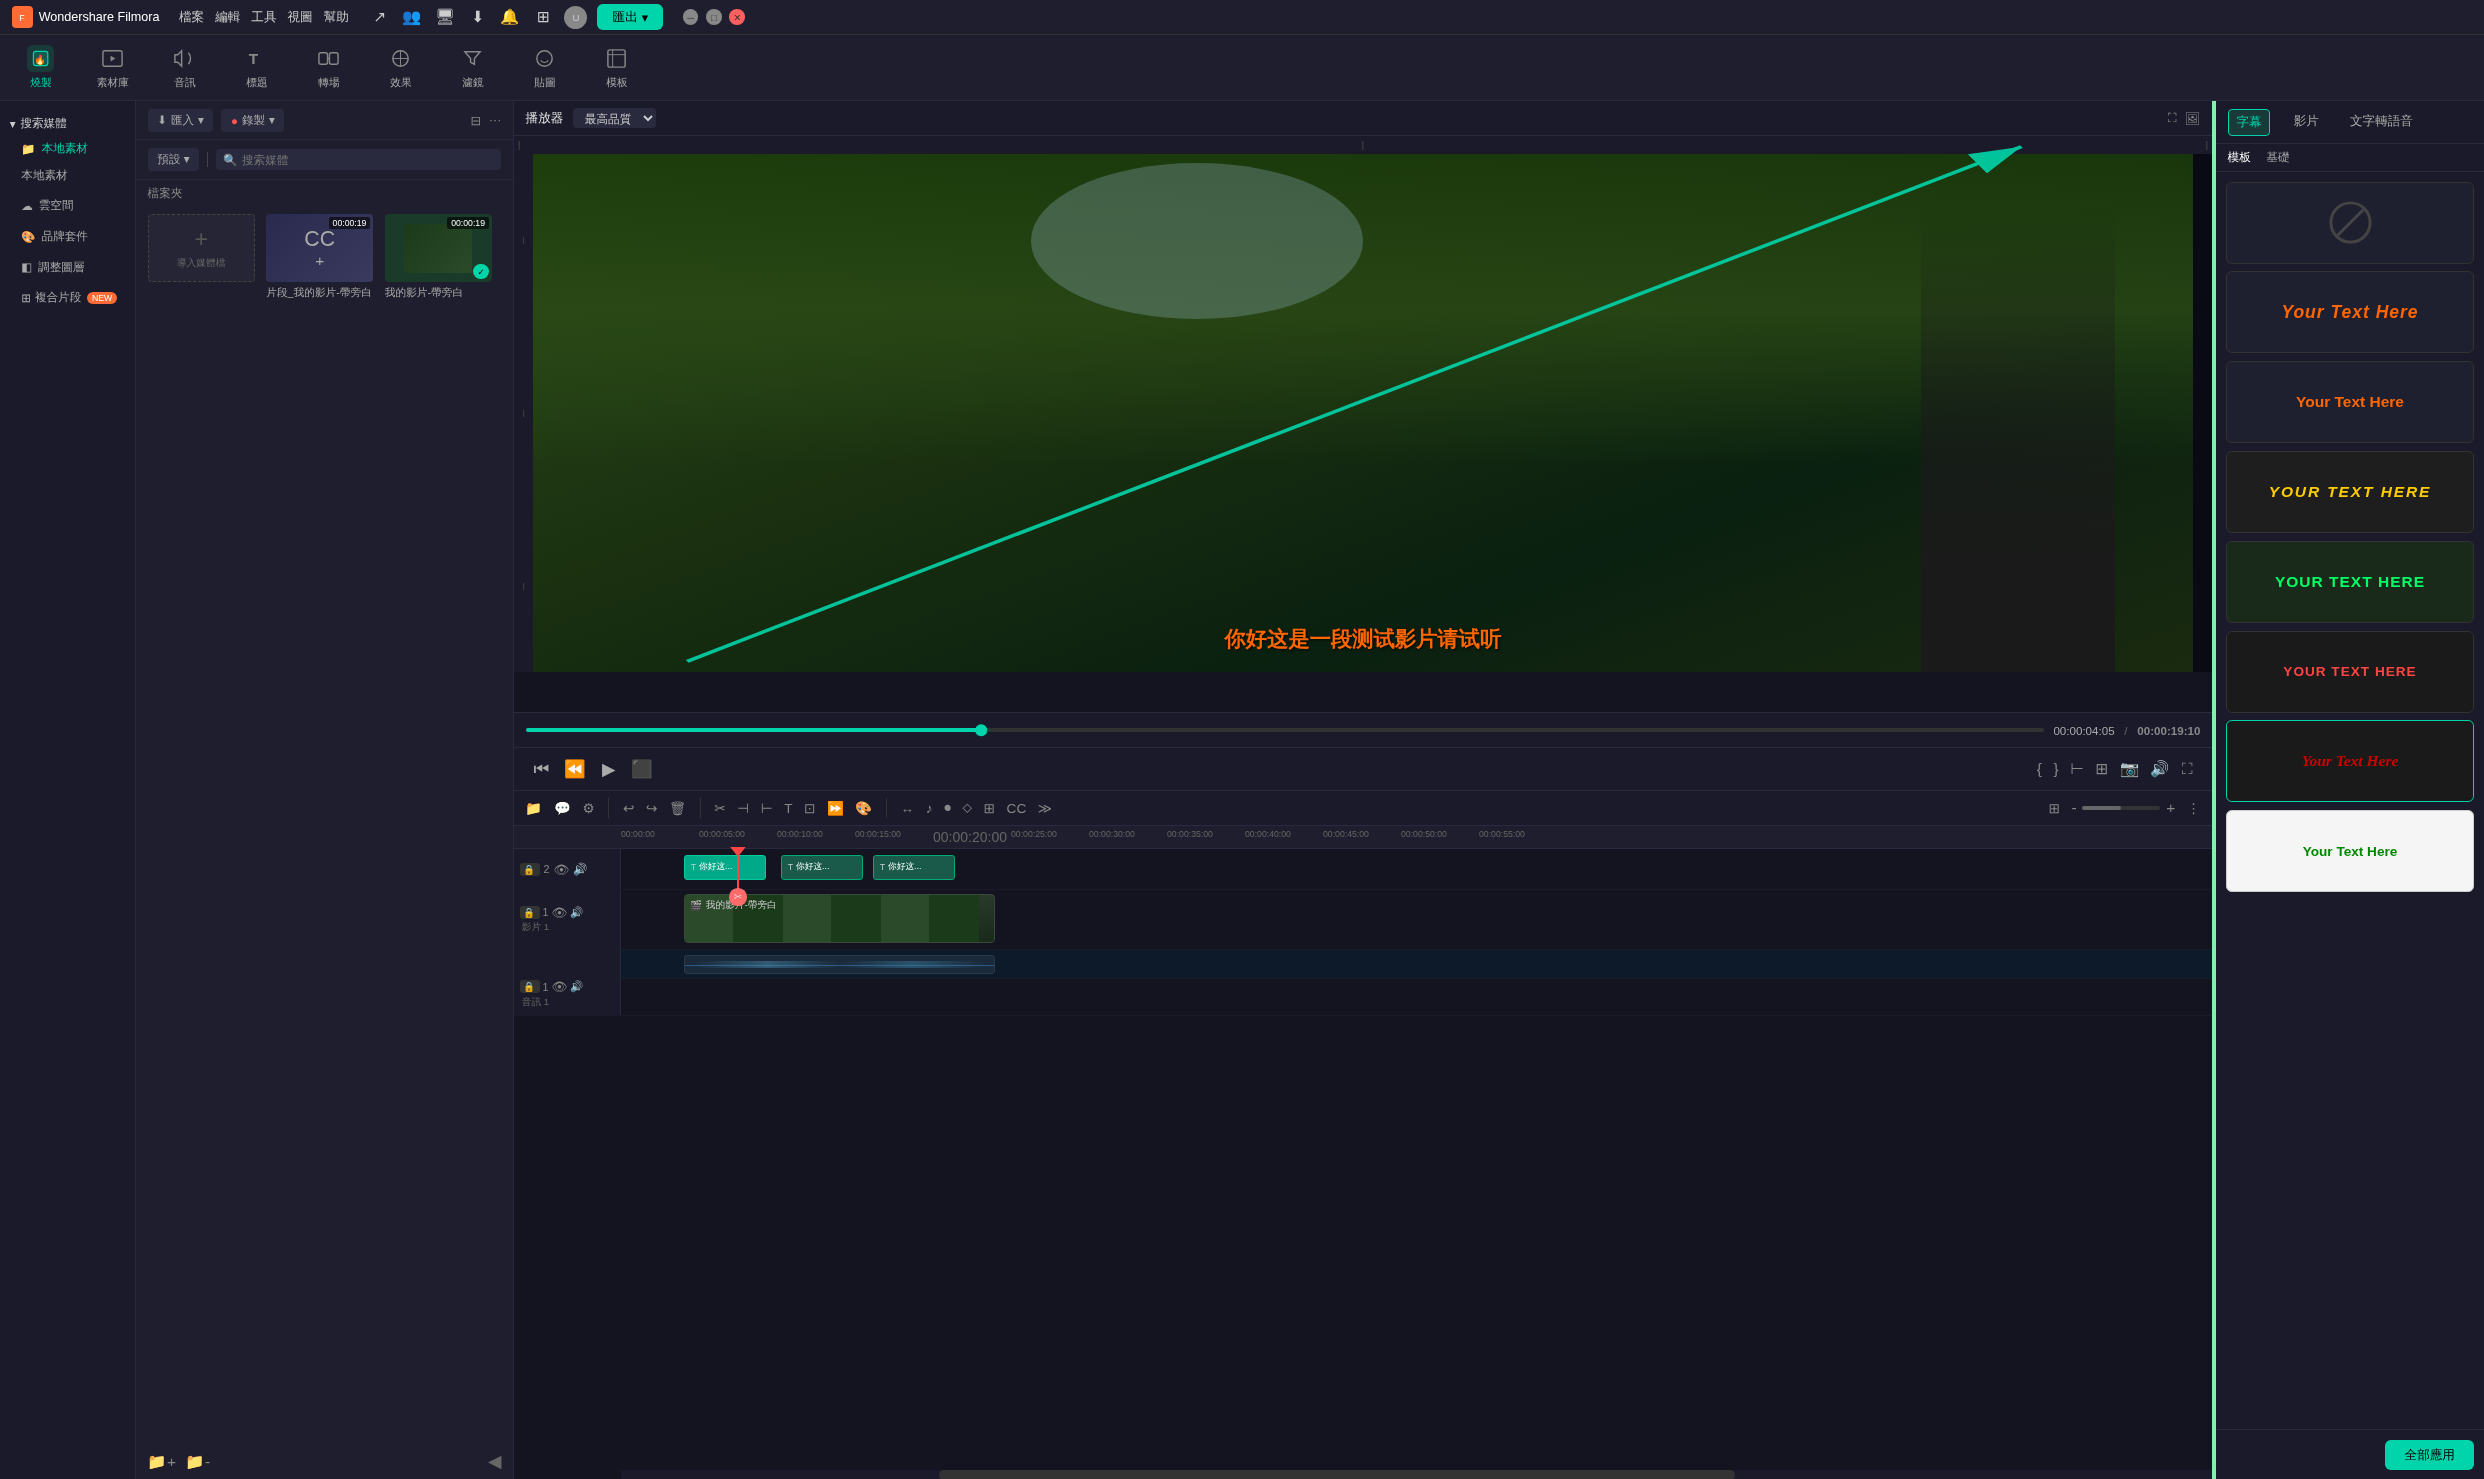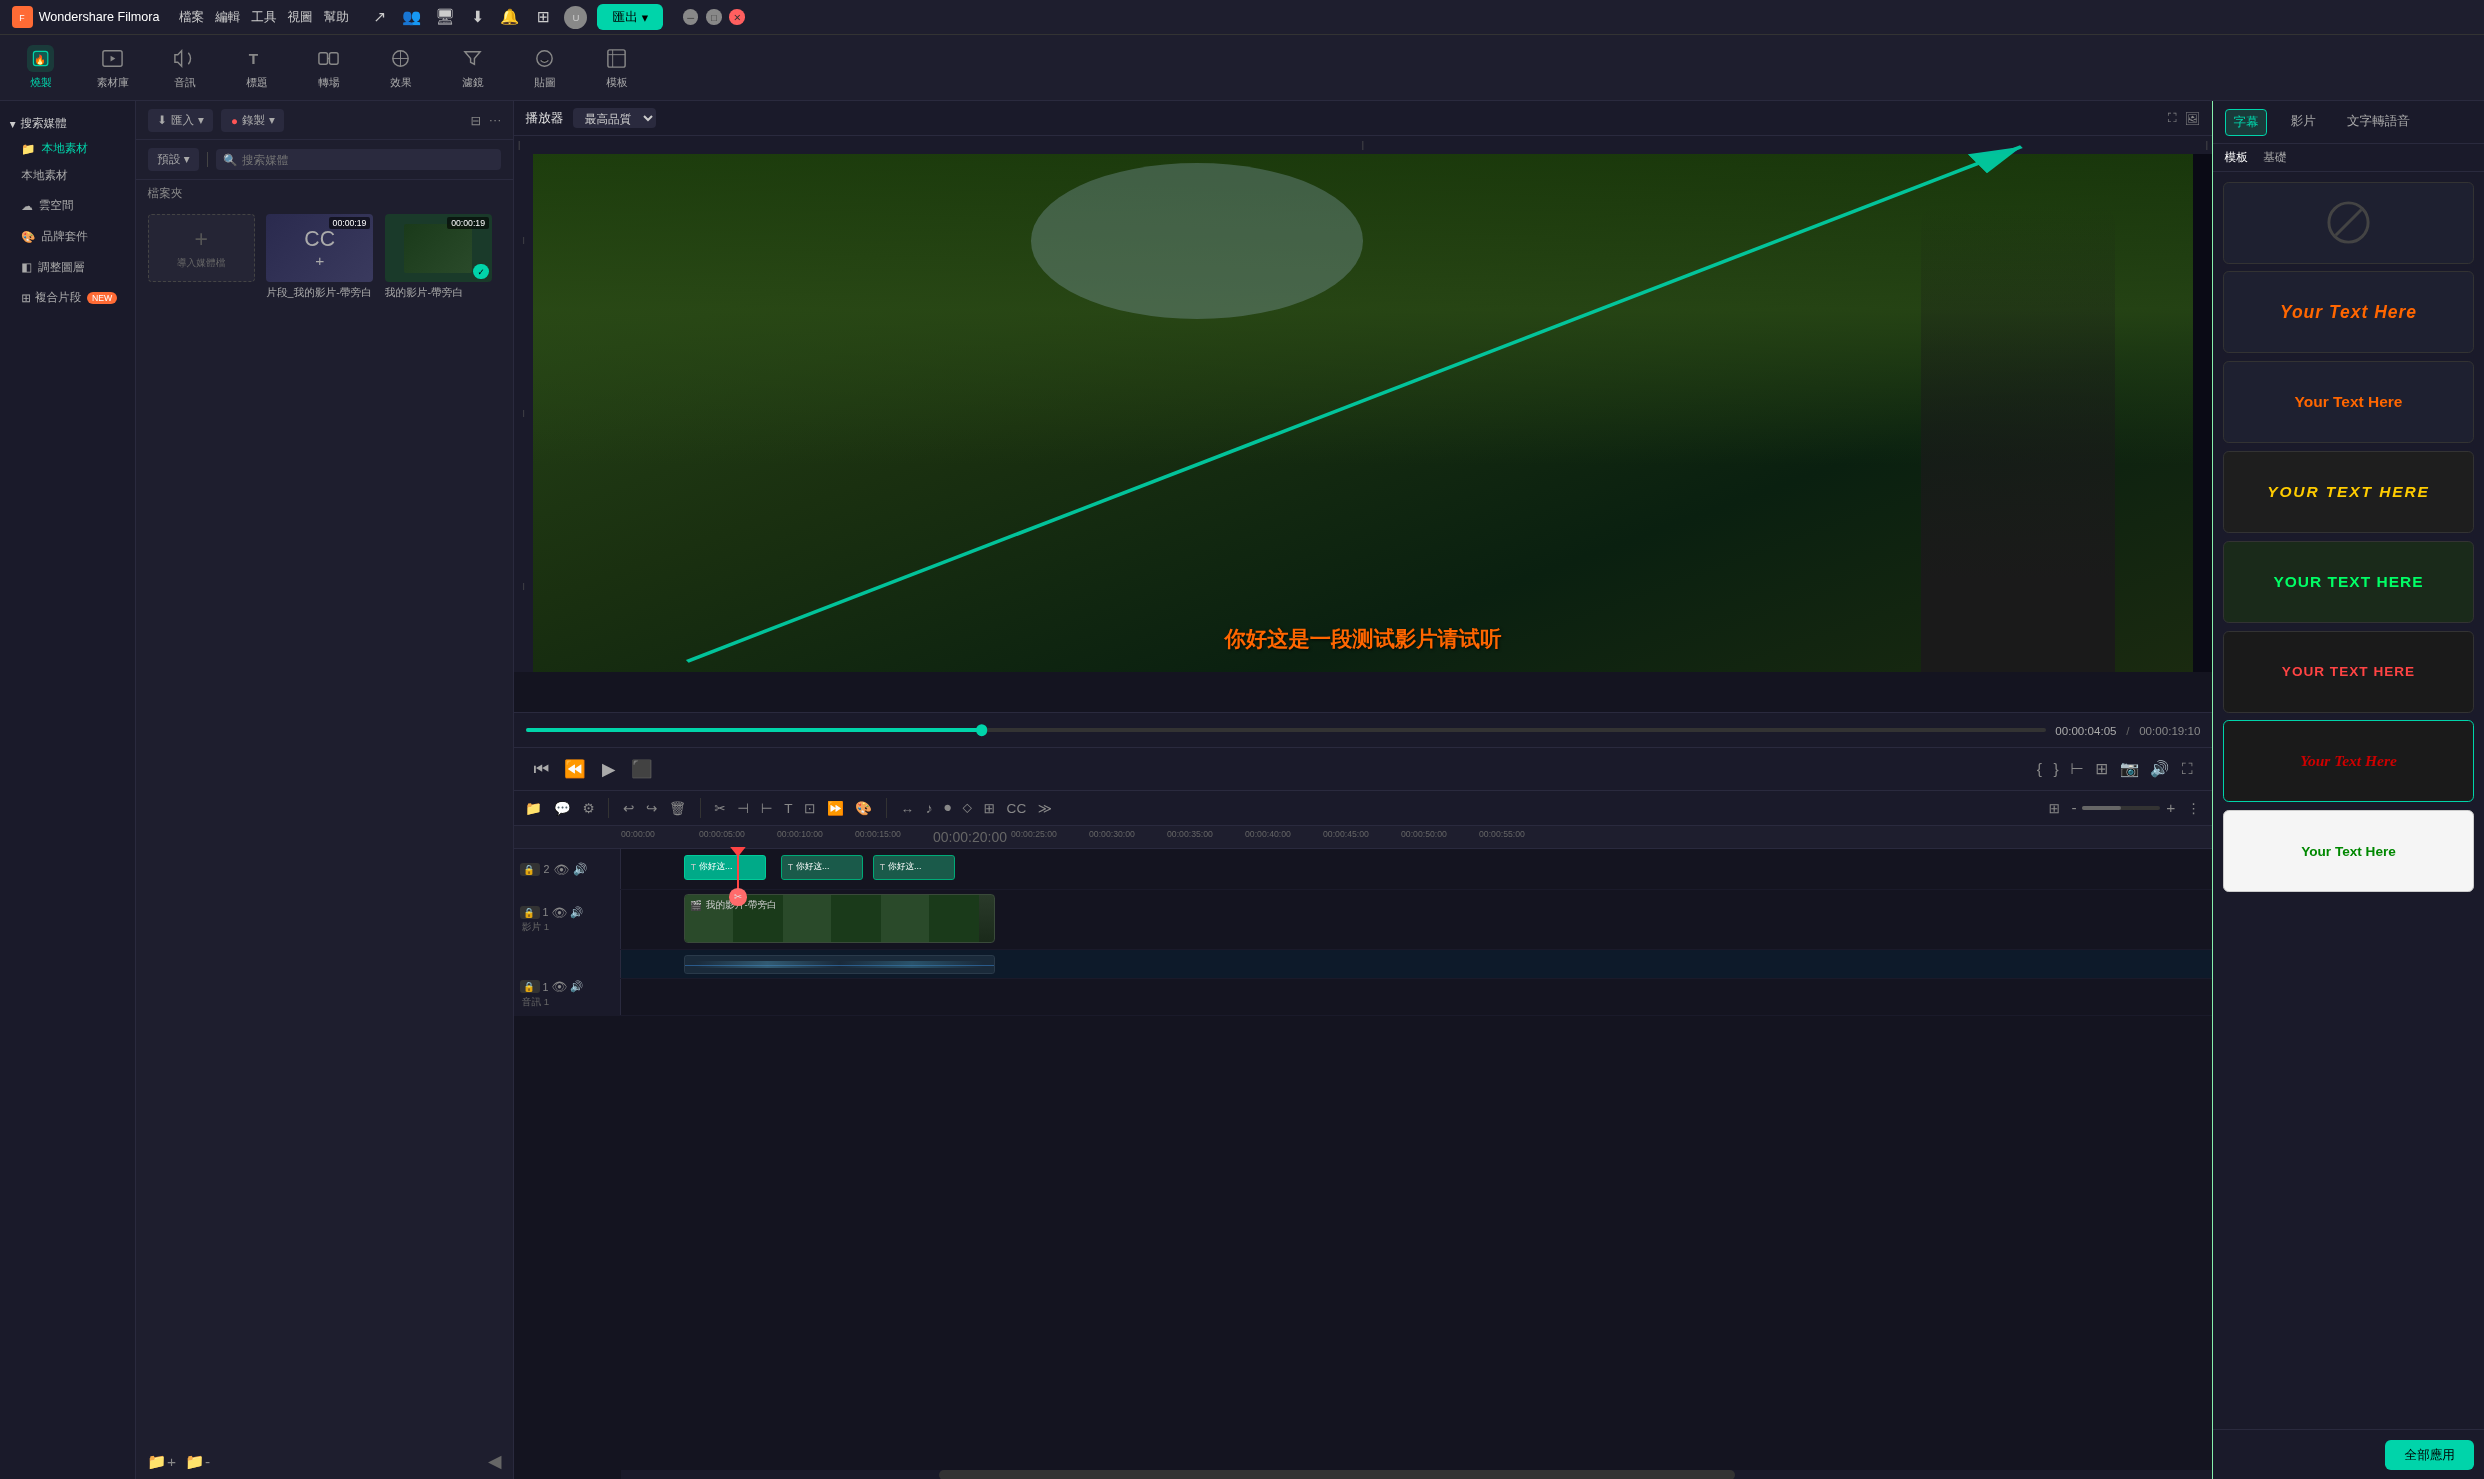--- a/index.html
+++ b/index.html
@@ -373,21 +373,21 @@
       gap: 15.5px;
       border-top: 1px solid #2a2a3e;
     }
     .ctrl-btn { color: #aaa; cursor: pointer; font-size: 17.5px; }
     .ctrl-right { display: flex; gap: 11.6px; color: #888; font-size: 15.5px; }
 
     
     .right-panel {
       width: 272px;
       background: #1a1a2a;
-      border-left: 1px solid #86efac;
+      border-left: 4px solid #86efac;
       display: flex;
       flex-direction: column;
     }
     .right-panel-tabs {
       display: flex;
       padding: 7.8px 11.6px;
       gap: 15.5px;
       border-bottom: 1px solid #2a2a3e;
     }
     .right-tab {
@@ -975,21 +975,21 @@
         </svg>
       </div>
 
       <div class="progress-bar-area">
         <div class="progress-track">
           <div class="progress-fill"></div>
           <div class="progress-handle"></div>
         </div>
         <span style="color:#aaa;font-size:11.6px;white-space:nowrap;">00:00:04:05</span>
         <span style="color:#666;font-size:11.6px;">/</span>
-        <span style="color:#888;font-size:11.6px;white-space:nowrap;">00:00:19:10</span>
+        <span style="color:#888;font-size:11.6px;white-space:nowrap;font-weight:bold;">00:00:19:10</span>
       </div>
 
       <div class="playback-controls">
         <span class="ctrl-btn">⏮</span>
         <span class="ctrl-btn">⏪</span>
         <span class="ctrl-btn">▶</span>
         <span class="ctrl-btn">⬛</span>
         <div style="flex:1;"></div>
         <div class="ctrl-right">
           <span style="cursor:pointer;">{</span>

